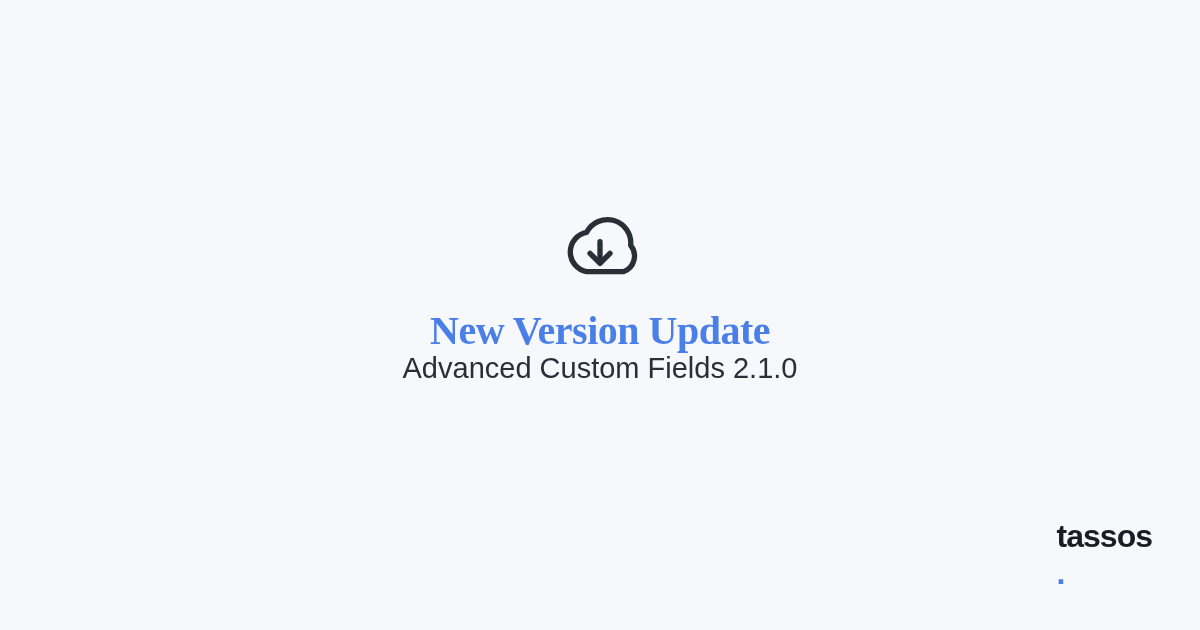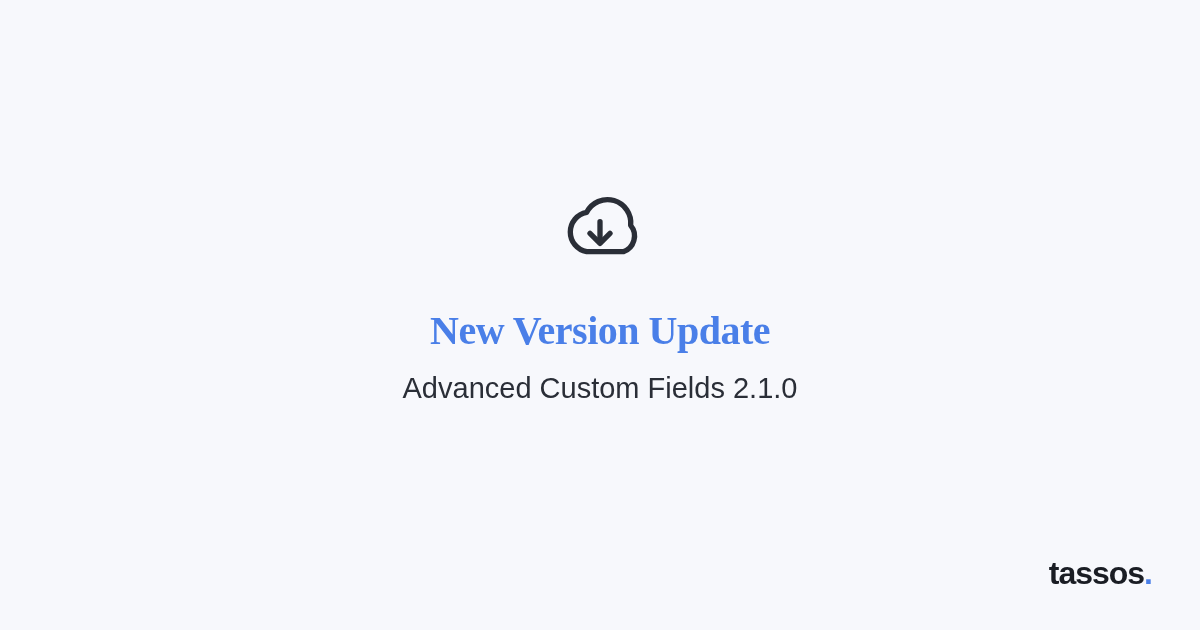--- a/index.html
+++ b/index.html
@@ -15,21 +15,20 @@
       position: relative;
       display: flex;
       flex-direction: column;
       align-items: center;
       justify-content: center;
     }
     .content {
       display: flex;
       flex-direction: column;
       align-items: center;
-      gap: 20px;
       margin-top: -30px;
     }
     .icon-wrapper {
       margin-bottom: 8px;
     }
     .icon-wrapper svg {
       width: 80px;
       height: 80px;
     }
     .title {
@@ -50,20 +49,21 @@
       position: absolute;
       bottom: 38px;
       right: 48px;
       font-family: -apple-system, BlinkMacSystemFont, 'Segoe UI', Arial, sans-serif;
       font-size: 32px;
       font-weight: 800;
       letter-spacing: -1px;
       color: #1a1d24;
       display: flex;
       align-items: baseline;
+      flex-direction: column;
     }
     .logo-dot {
       color: #4a7fe8;
       font-size: 32px;
       font-weight: 800;
     }
   </style>
 </head>
 <body>
 

